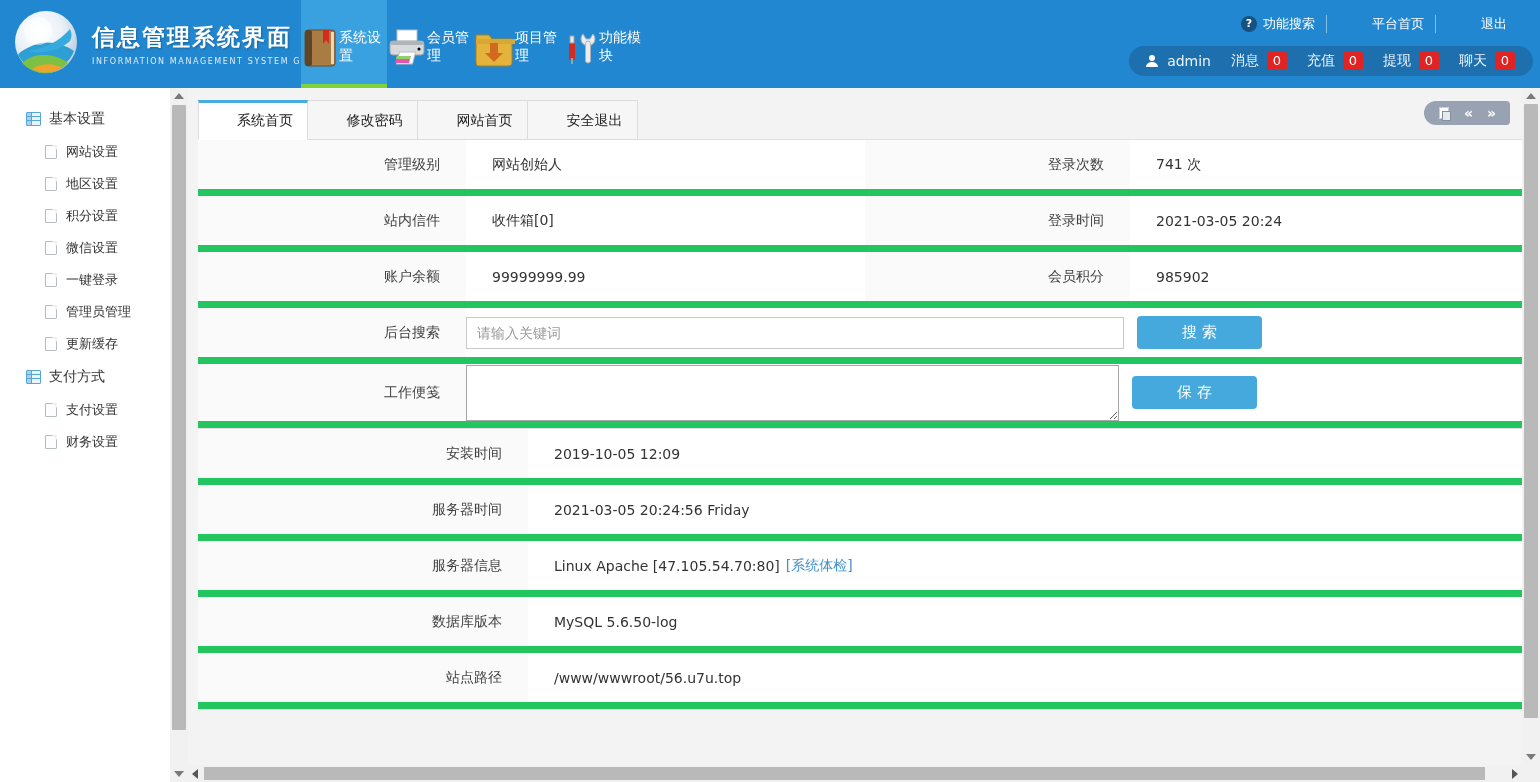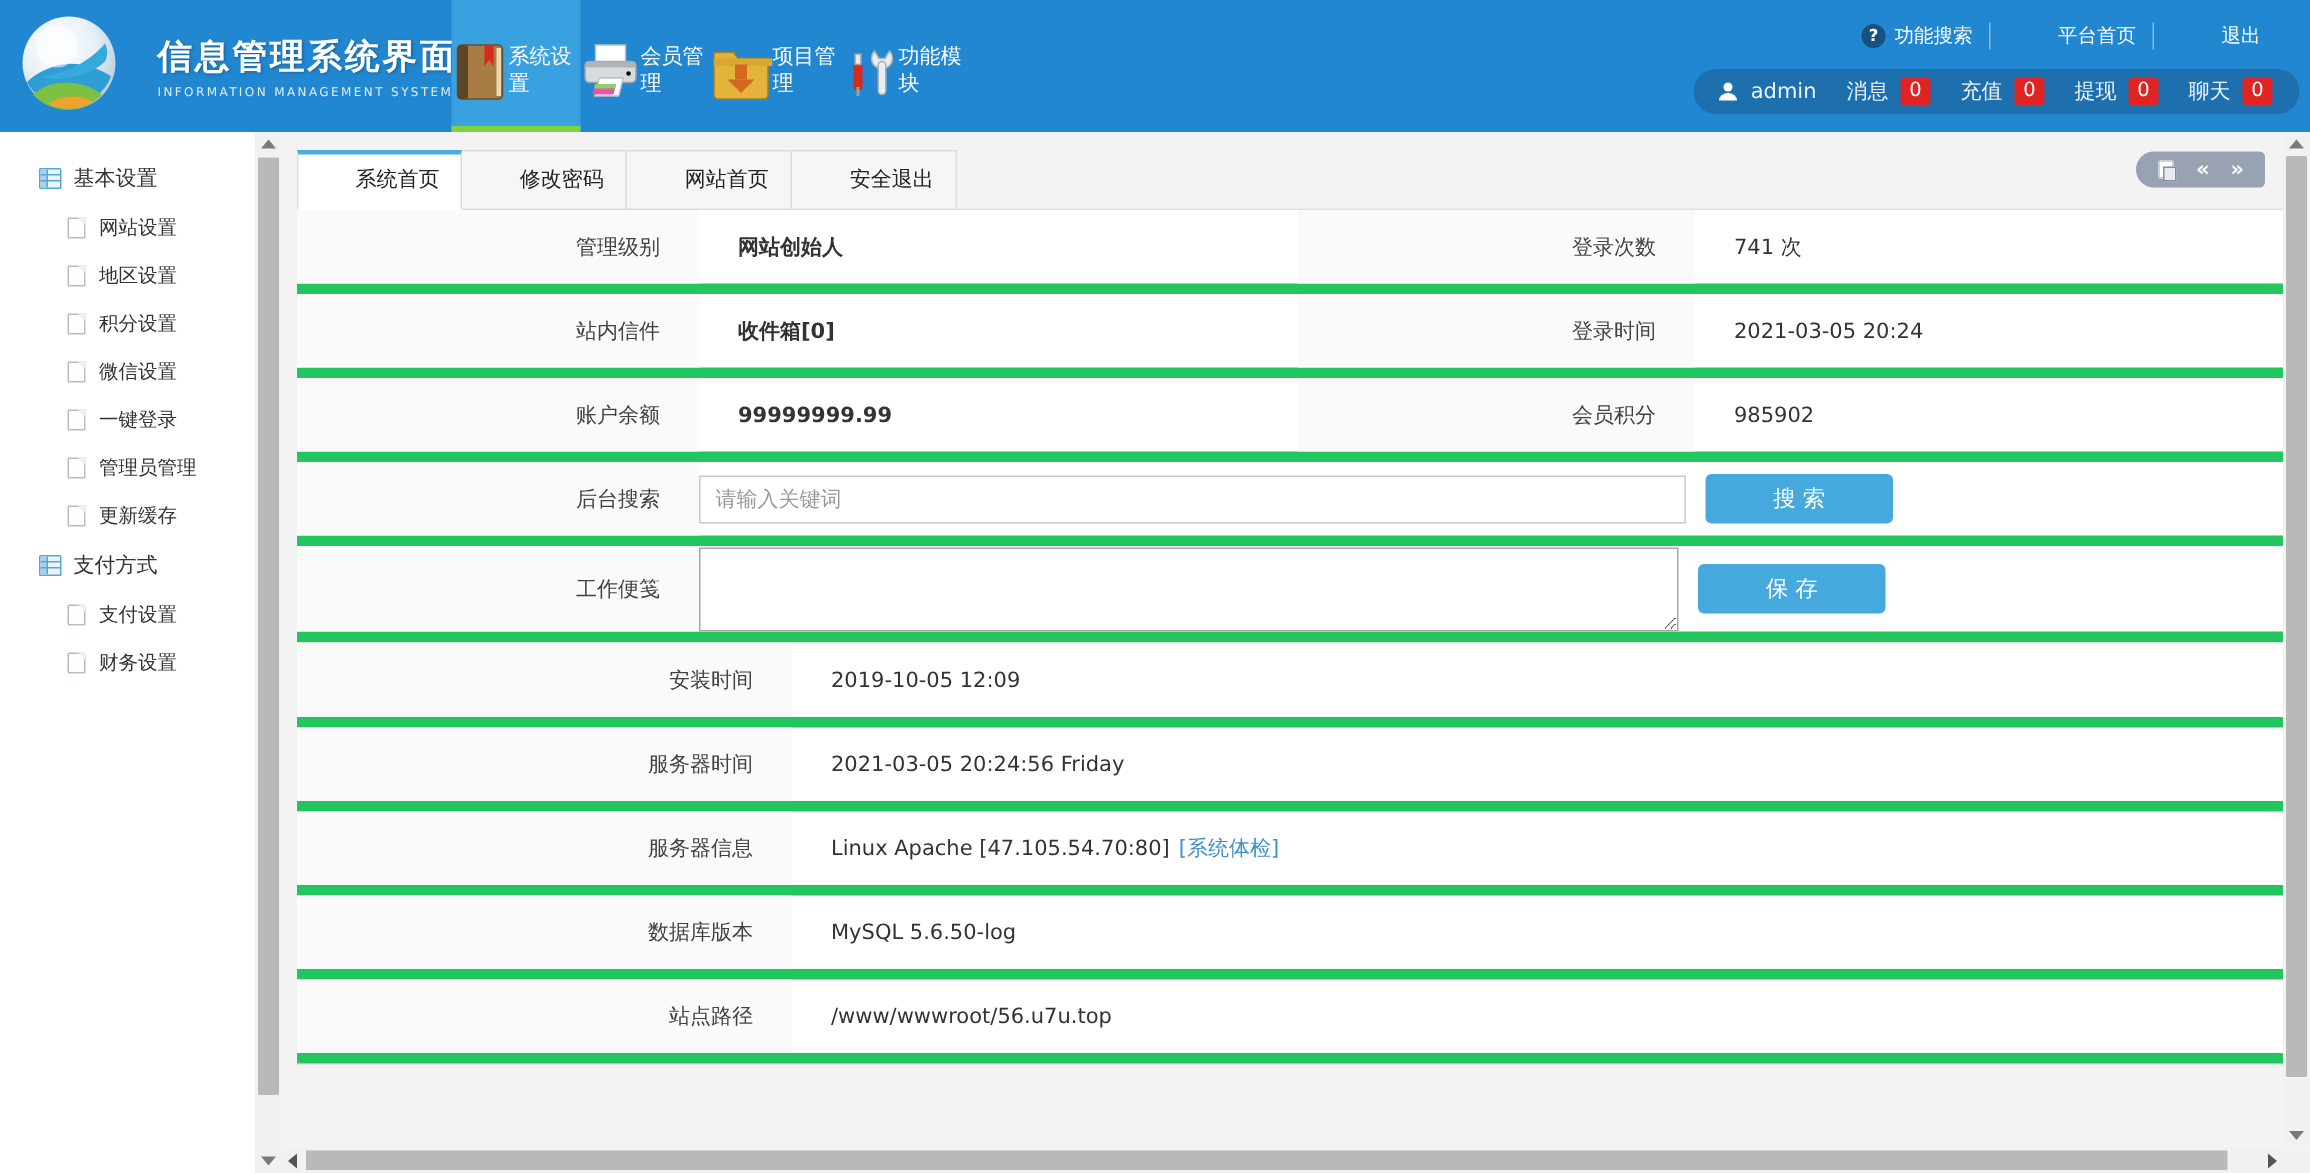--- a/index.html
+++ b/index.html
@@ -3,21 +3,21 @@
 <meta charset="utf-8">
 <style>
   * { margin:0; padding:0; box-sizing:border-box; }
   html,body { width:1540px; height:782px; overflow:hidden; }
   body { font-family:"DejaVu Sans","Liberation Sans",sans-serif; background:#fff; position:relative; font-size:14px; color:#333; }
 
   
   .header { position:absolute; left:0; top:0; width:1540px; height:88px; background:#2187d0; z-index:5; }
   .logo-wrap { position:absolute; left:8px; top:5px; display:flex; align-items:center; }
   .logo-sphere { width:78px; height:78px; }
-  .logo-text { margin-left:19px; }
+  .logo-text { margin-left:6px; }
   .logo-title { font-size:23px; font-weight:bold; color:#fff; letter-spacing:2px; text-shadow:1px 1px 2px rgba(0,0,0,.25); }
   .logo-sub { font-size:8px; color:rgba(255,255,255,.85); letter-spacing:1.6px; margin-top:4px; }
 
   .header-nav { position:absolute; left:301px; top:0; height:88px; display:flex; }
   .nav-item { width:86px; height:88px; display:flex; flex-direction:row; align-items:center; cursor:pointer; position:relative; }
   .nav-item .nav-ic { margin-top:7px; height:44px; display:flex; align-items:center; justify-content:center; }
   .nav-item .nav-label { color:#fff; font-size:14px; margin-top:5px; }
   .nav-item.active { background:#3aa1e1; }
   .nav-item.active::after { content:""; position:absolute; left:0; bottom:0; width:100%; height:4px; background:#7ed33c; }
 
@@ -62,21 +62,21 @@
   .tab.active { background:#fff; border-top:3px solid #47ace0; border-bottom:1px solid #fff; line-height:34px; }
   .tabnav { position:absolute; right:12px; top:13px; width:86px; height:24px; background:#99a2b2; border-radius:13px 4px 4px 13px; display:flex; align-items:center; justify-content:space-evenly; color:#fff; }
   .tabnav .chev { font-size:14px; line-height:1; cursor:pointer; font-weight:bold; letter-spacing:-1px; }
   .page-ic { width:10px; height:12px; background:#fff; border-radius:1px; position:relative; cursor:pointer; box-shadow:inset 0 0 0 1px #c8cdd6; }
   .page-ic::after { content:""; position:absolute; right:-2px; bottom:-2px; width:7px; height:8px; background:#e6e9ee; border:1px solid #858e9e; }
 
   .panel { margin-left:10px; background:#fff; border-bottom:1px solid #e3e3e3; }
   .row { display:flex; align-items:stretch; border-bottom:7px solid #22c55e; min-height:56px;justify-content:center; }
   .lbl { width:268px; background:#fafafa; display:flex; align-items:center; justify-content:flex-end; padding-right:26px; color:#424242; font-size:14px; flex-shrink:0; }
   .val { display:flex; align-items:center; padding-left:26px; font-size:14px; color:#333; }
-  .val.fixed { width:399px; flex-shrink:0;font-weight:bold; }
+  .val.fixed { width:399px; flex-shrink:0; }
   .val.grow { flex:1; }
   .lbl.second { width:265px; }
 
   .inp-wrap { flex:1; display:flex; align-items:center; }
   .search-input { width:658px; height:32px; border:1px solid #c9c9c9; padding:0 10px; font-size:14px; color:#333; font-family:inherit; outline:none; }
   .search-input::placeholder { color:#9a9a9a; }
   .btn { width:125px; height:33px; background:#45a9dd; color:#fff; border:none; border-radius:4px; font-size:15px; margin-left:13px; cursor:pointer; font-family:inherit; }
   .memo-row { min-height:64px; }
   .memo-box { width:653px; height:56px; border:1px solid #a6a6a6; resize:both; font-family:inherit; font-size:14px; padding:4px 8px; outline:none; }
 

